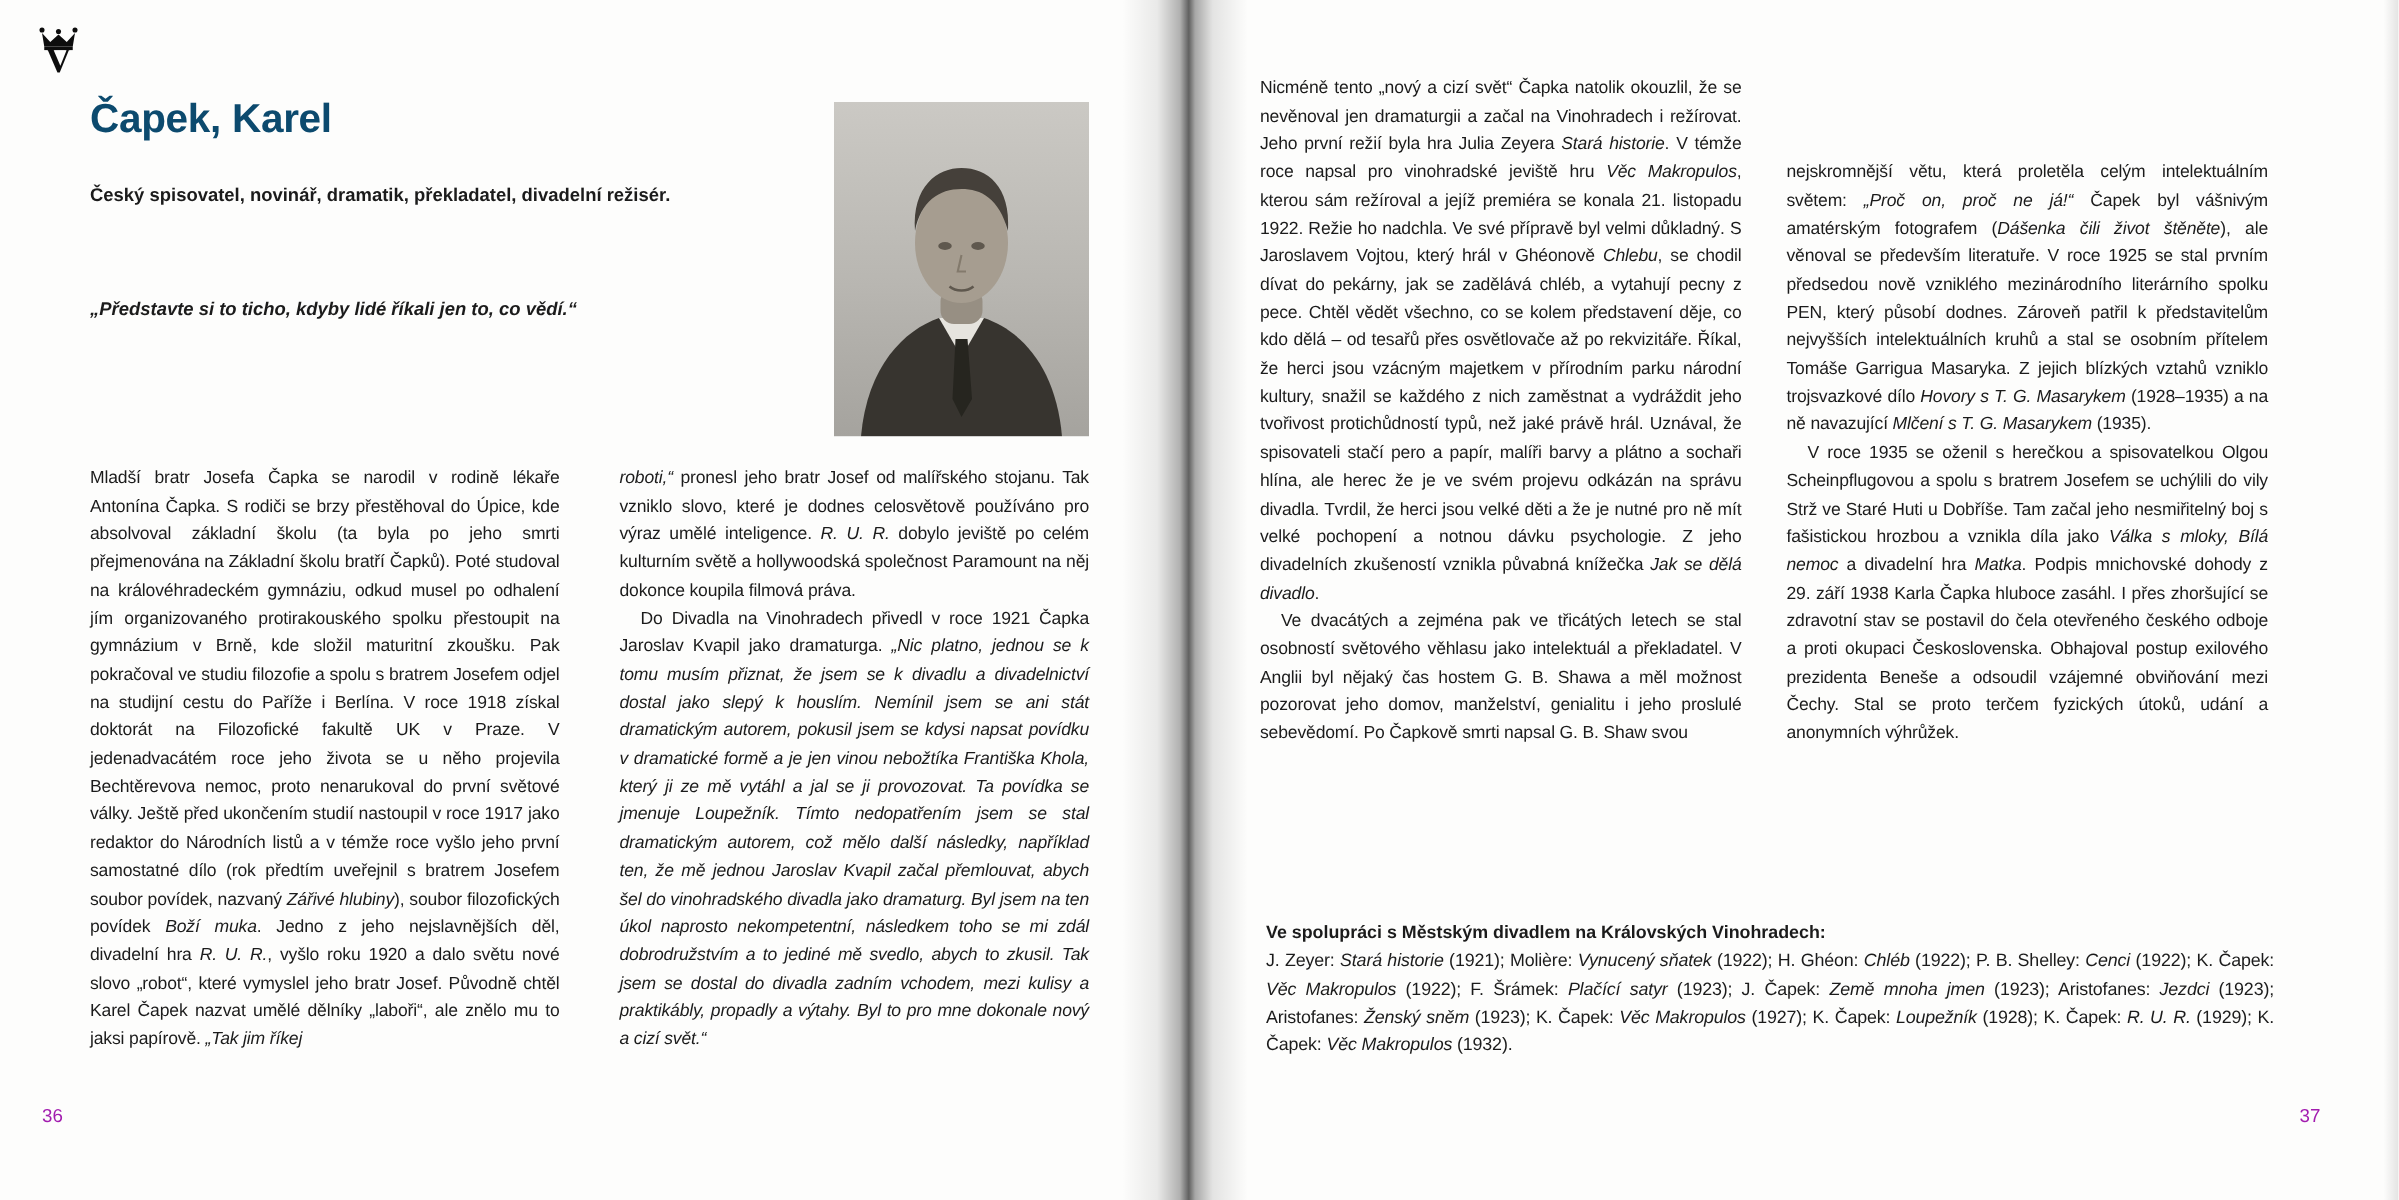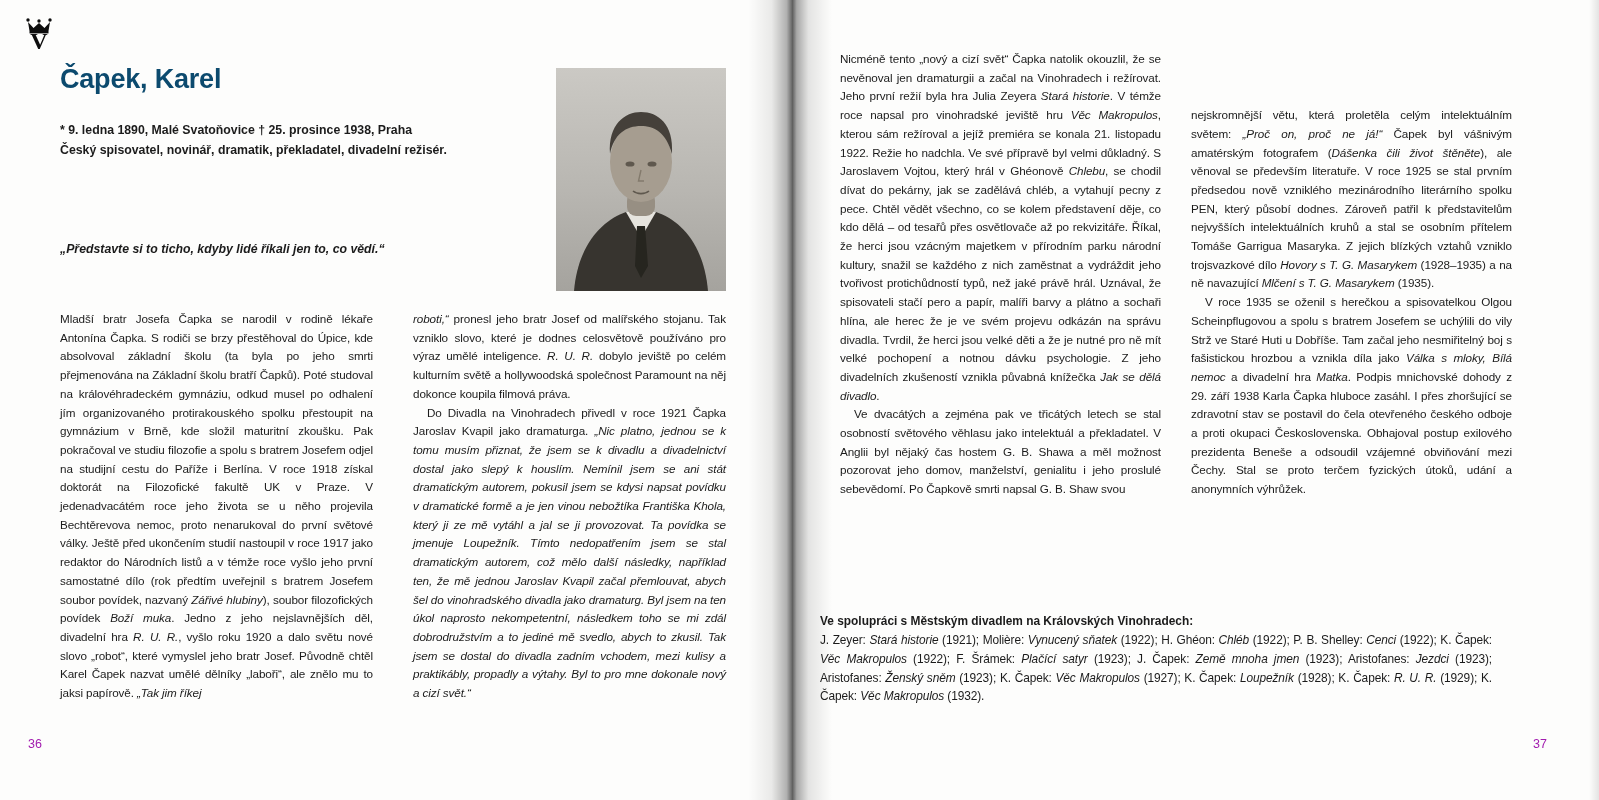--- a/index.html
+++ b/index.html
@@ -10,37 +10,37 @@
 
   
   .logo { position:absolute; left:23px; top:18px; width:32px; text-align:center; }
   .logo svg { display:block; margin:0 auto; }
   .logo-letter { font-family:"Liberation Serif", serif; font-weight:bold; font-size:24px; line-height:20px; color:#0d0d0d; margin-top:-3px; }
 
   .title { position:absolute; left:60px; top:64px; font-size:27px; font-weight:bold; letter-spacing:-0.2px; color:#0c4a6e; }
 
   .info { position:absolute; left:60px; top:120px; width:480px; font-weight:bold; font-size:12.3px; line-height:20px; }
 
-  .quote { position:absolute; left:60px; top:199px; width:480px; font-weight:bold; font-style:italic; font-size:12.3px;margin-top:43px; }
+  .quote { position:absolute; left:60px; top:199px; width:480px; font-weight:bold; font-style:italic; font-size:12.3px; }
 
   .photo { position:absolute; left:556px; top:68px; width:170px; height:223px; overflow:hidden; box-shadow:0 0 0 1px rgba(0,0,0,0.08) inset; }
   .photo svg { display:block; }
 
   
   .cols { display:flex;align-items:flex-end; }
   .cols-left  { position:absolute; left:60px;  top:310px; width:666px; gap:40px; }
   .cols-right { position:absolute; left:840px; top:50px;  width:672px; gap:30px; }
   .cols .col { flex:1 1 0; min-width:0; }
 
   .bp { text-align:justify; font-size:11.7px; line-height:18.7px; letter-spacing:-0.1px; hyphens:auto; }
   .bp.ind { text-indent:14px; }
   .bp i { }
 
   
-  .credits { position:absolute; left:820px; top:612px; width:672px; }
+  .credits { position:absolute; left:844px; top:612px; width:672px; }
   .credits-heading { font-weight:bold; font-size:11.9px; line-height:19px; }
   .credits-body { font-size:11.9px; line-height:18.8px; text-align:justify; letter-spacing:-0.1px; }
   .credits-body i { font-style:italic; }
 
   
   .pagenum { position:absolute; font-size:12.5px; color:#a21caf; }
   .pn-left  { left:28px;   top:737px; }
   .pn-right { left:1533px; top:737px; }
 
   
@@ -70,21 +70,20 @@
         <circle cx="25" cy="2" r="1.7" fill="#0d0d0d"></circle>
         <path d="M3 4 L8.5 10 L14 5 L19.5 10 L25 4 L23.5 13 L4.5 13 Z" fill="#0d0d0d"></path>
         <rect x="4.5" y="13" width="19" height="2.4" fill="#0d0d0d"></rect>
       </svg>
       <div class="logo-letter">V</div>
     </div>
 
     <h1 class="title">Čapek, Karel</h1>
 
     <div class="info">
-      <div>* 9. ledna 1890, Malé Svatoňovice  † 25. prosince 1938, Praha</div>
       <div>Český spisovatel, novinář, dramatik, překladatel, divadelní režisér.</div>
     </div>
 
     <div class="quote">„Představte si to ticho, kdyby lidé říkali jen to, co vědí.“</div>
 
     <div class="photo">
       <svg width="170" height="223" viewBox="0 0 170 223">
         <defs>
           <linearGradient id="pbg" x1="0" y1="0" x2="0" y2="1">
             <stop offset="0" stop-color="#cbc9c4"></stop>

